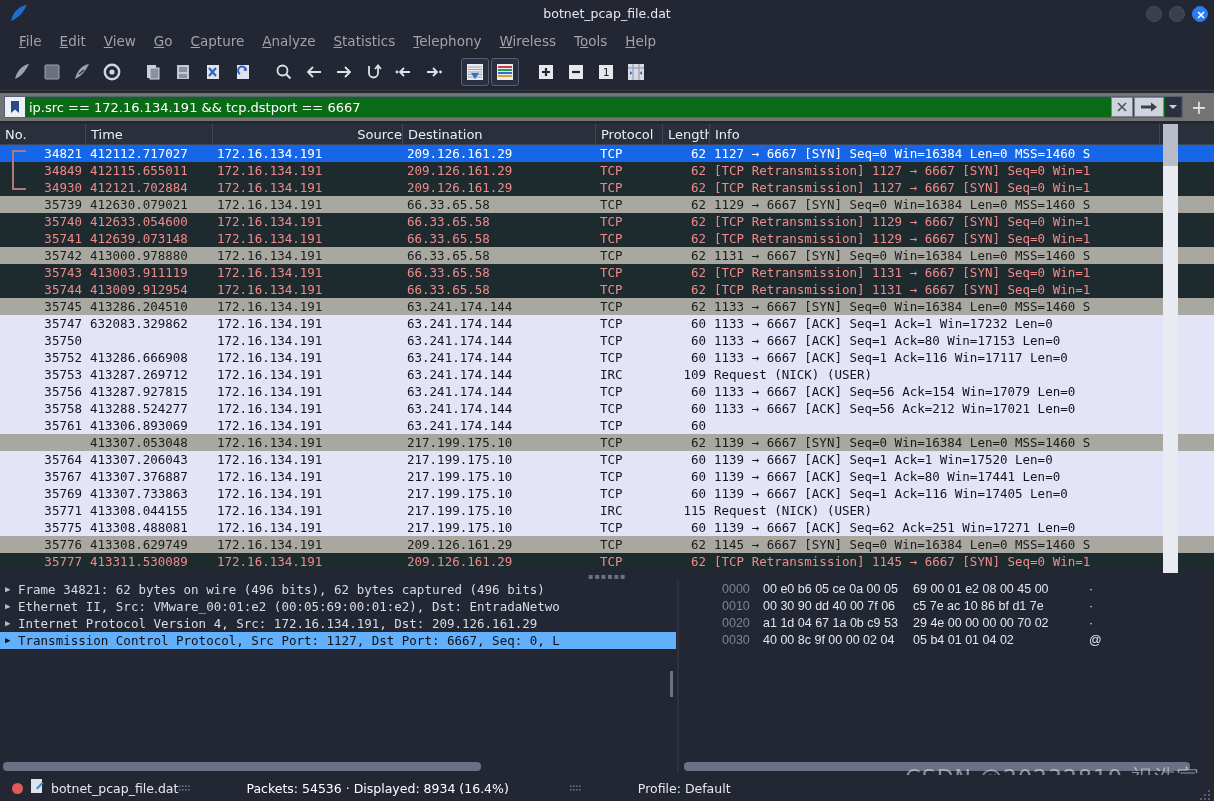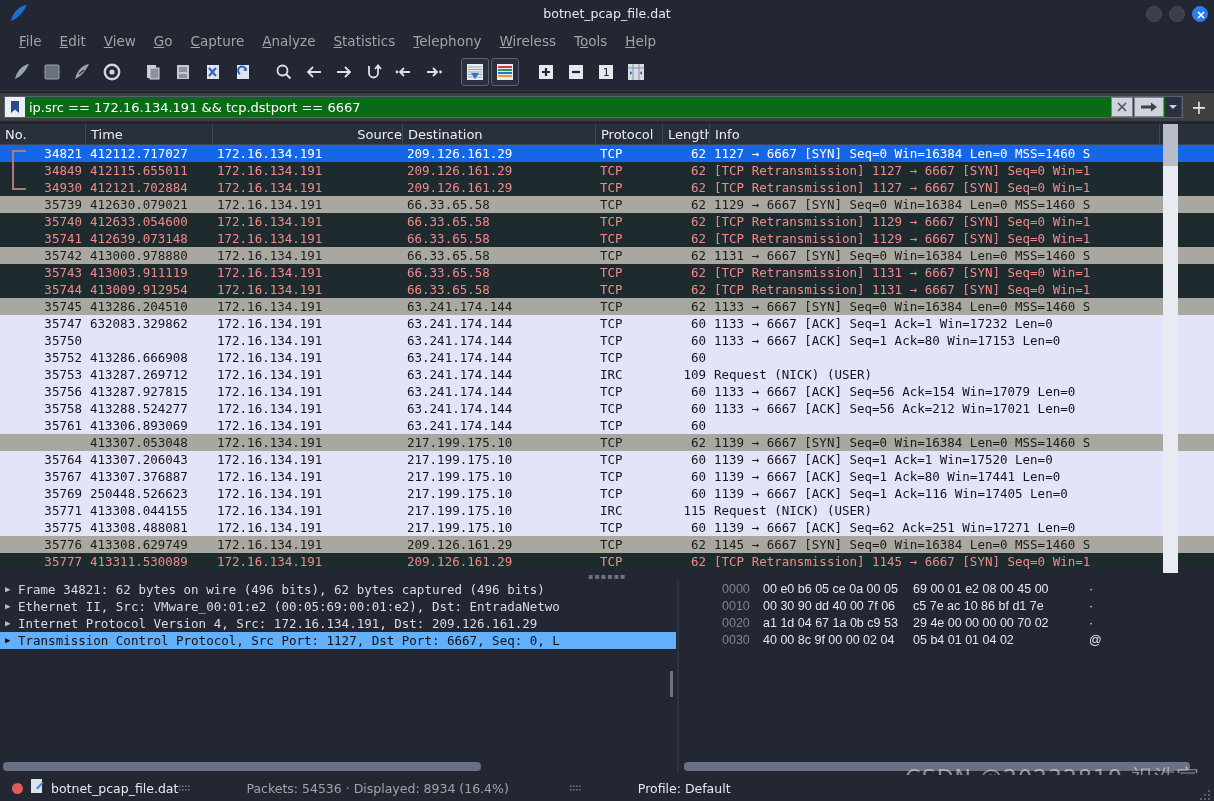--- a/index.html
+++ b/index.html
@@ -48,21 +48,21 @@
   .tb {
     width: 28px; height: 28px; display: flex; align-items: center; justify-content: center;
     border-radius: 3px;
   }
   .tb.framed { border: 1px solid #5a6073; background: #2b3040; }
   .tb-sep { width: 9px; }
 
   
   .filterbar {
     position: absolute; left: 0; top: 93px; width: 1214px; height: 28px;
-    background: #404040; display: flex; align-items: center; padding: 0 4px;
+    background: #737373; display: flex; align-items: center; padding: 0 4px;
   }
   .filter-box {
     flex: 1; height: 22px; background: #0a6b16; border: 1px solid #5a6073;
     display: flex; align-items: center; position: relative;
   }
   .filter-bm { width: 20px; height: 20px; display:flex; align-items:center; justify-content:center; background:#eceff4; }
   .filter-input {
     flex: 1; background: transparent; border: none; outline: none;
     color: #ffffff; font-size: 13px; font-family: "DejaVu Sans","Liberation Sans",sans-serif;
     padding-left: 4px; caret-color: #fff;
@@ -153,21 +153,21 @@
 
   
   .statusbar {
     position: absolute; left: 0; top: 775px; width: 1214px; height: 26px;
     background: #232733; display: flex; align-items: center;
   }
   .sb-left { display: flex; align-items: center; gap: 7px; padding-left: 12px; }
   .sb-dot { width: 11px; height: 11px; border-radius: 50%; background: #e05a5a; }
   .sb-fname { color: #e7e9ee; font-size: 12.5px; }
   .sb-grip { color: #6b7185; font-size: 11px; letter-spacing: -1px; writing-mode: vertical-rl; }
-  .sb-mid { color: #a3a3a3; font-size: 12.5px; margin-left: 55px; }
+  .sb-mid { color: #ffffff; font-size: 12.5px; margin-left: 55px; }
   .sb-right { color: #e7e9ee; font-size: 12.5px; margin-left: 56px; }
   .watermark {
     position: absolute; right: 14px; top: 763px;
     color: rgba(226,228,234,0.55); font-size: 22px; letter-spacing: 1px;
     pointer-events: none; white-space: nowrap;
   }
   .corner-grip { position: absolute; right: 3px; bottom: 3px; width: 12px; height: 12px; }
 </style>
 </head>
 <body>
@@ -490,20 +490,21 @@
           <div class="c len" style="width: 47px;">60</div>
           <div class="c" style="width: 450px;">1133 → 6667 [ACK] Seq=1 Ack=80 Win=17153 Len=0</div>
         </div>
         <div class="row r-lav">
           <div class="c num" style="width: 86px;">35752</div>
           <div class="c" style="width: 127px;">413286.666908</div>
           <div class="c" style="width: 190px;">172.16.134.191</div>
           <div class="c" style="width: 193px;">63.241.174.144</div>
           <div class="c" style="width: 67px;">TCP</div>
           <div class="c len" style="width: 47px;">60</div>
+          <div class="c" style="width: 450px;">1133 → 6667 [ACK] Seq=1 Ack=116 Win=17117 Len=0</div>
         </div>
         <div class="row r-lav">
           <div class="c num" style="width: 86px;">35753</div>
           <div class="c" style="width: 127px;">413287.269712</div>
           <div class="c" style="width: 190px;">172.16.134.191</div>
           <div class="c" style="width: 193px;">63.241.174.144</div>
           <div class="c" style="width: 67px;">IRC</div>
           <div class="c len" style="width: 47px;">109</div>
           <div class="c" style="width: 450px;">Request (NICK) (USER)</div>
         </div>
@@ -555,21 +556,21 @@
           <div class="c num" style="width: 86px;">35767</div>
           <div class="c" style="width: 127px;">413307.376887</div>
           <div class="c" style="width: 190px;">172.16.134.191</div>
           <div class="c" style="width: 193px;">217.199.175.10</div>
           <div class="c" style="width: 67px;">TCP</div>
           <div class="c len" style="width: 47px;">60</div>
           <div class="c" style="width: 450px;">1139 → 6667 [ACK] Seq=1 Ack=80 Win=17441 Len=0</div>
         </div>
         <div class="row r-lav">
           <div class="c num" style="width: 86px;">35769</div>
-          <div class="c" style="width: 127px;">250448.526623</div>
+          <div class="c" style="width: 127px;">413307.733863</div>
           <div class="c" style="width: 190px;">172.16.134.191</div>
           <div class="c" style="width: 193px;">217.199.175.10</div>
           <div class="c" style="width: 67px;">TCP</div>
           <div class="c len" style="width: 47px;">60</div>
           <div class="c" style="width: 450px;">1139 → 6667 [ACK] Seq=1 Ack=116 Win=17405 Len=0</div>
         </div>
         <div class="row r-lav">
           <div class="c num" style="width: 86px;">35771</div>
           <div class="c" style="width: 127px;">413308.044155</div>
           <div class="c" style="width: 190px;">172.16.134.191</div>

